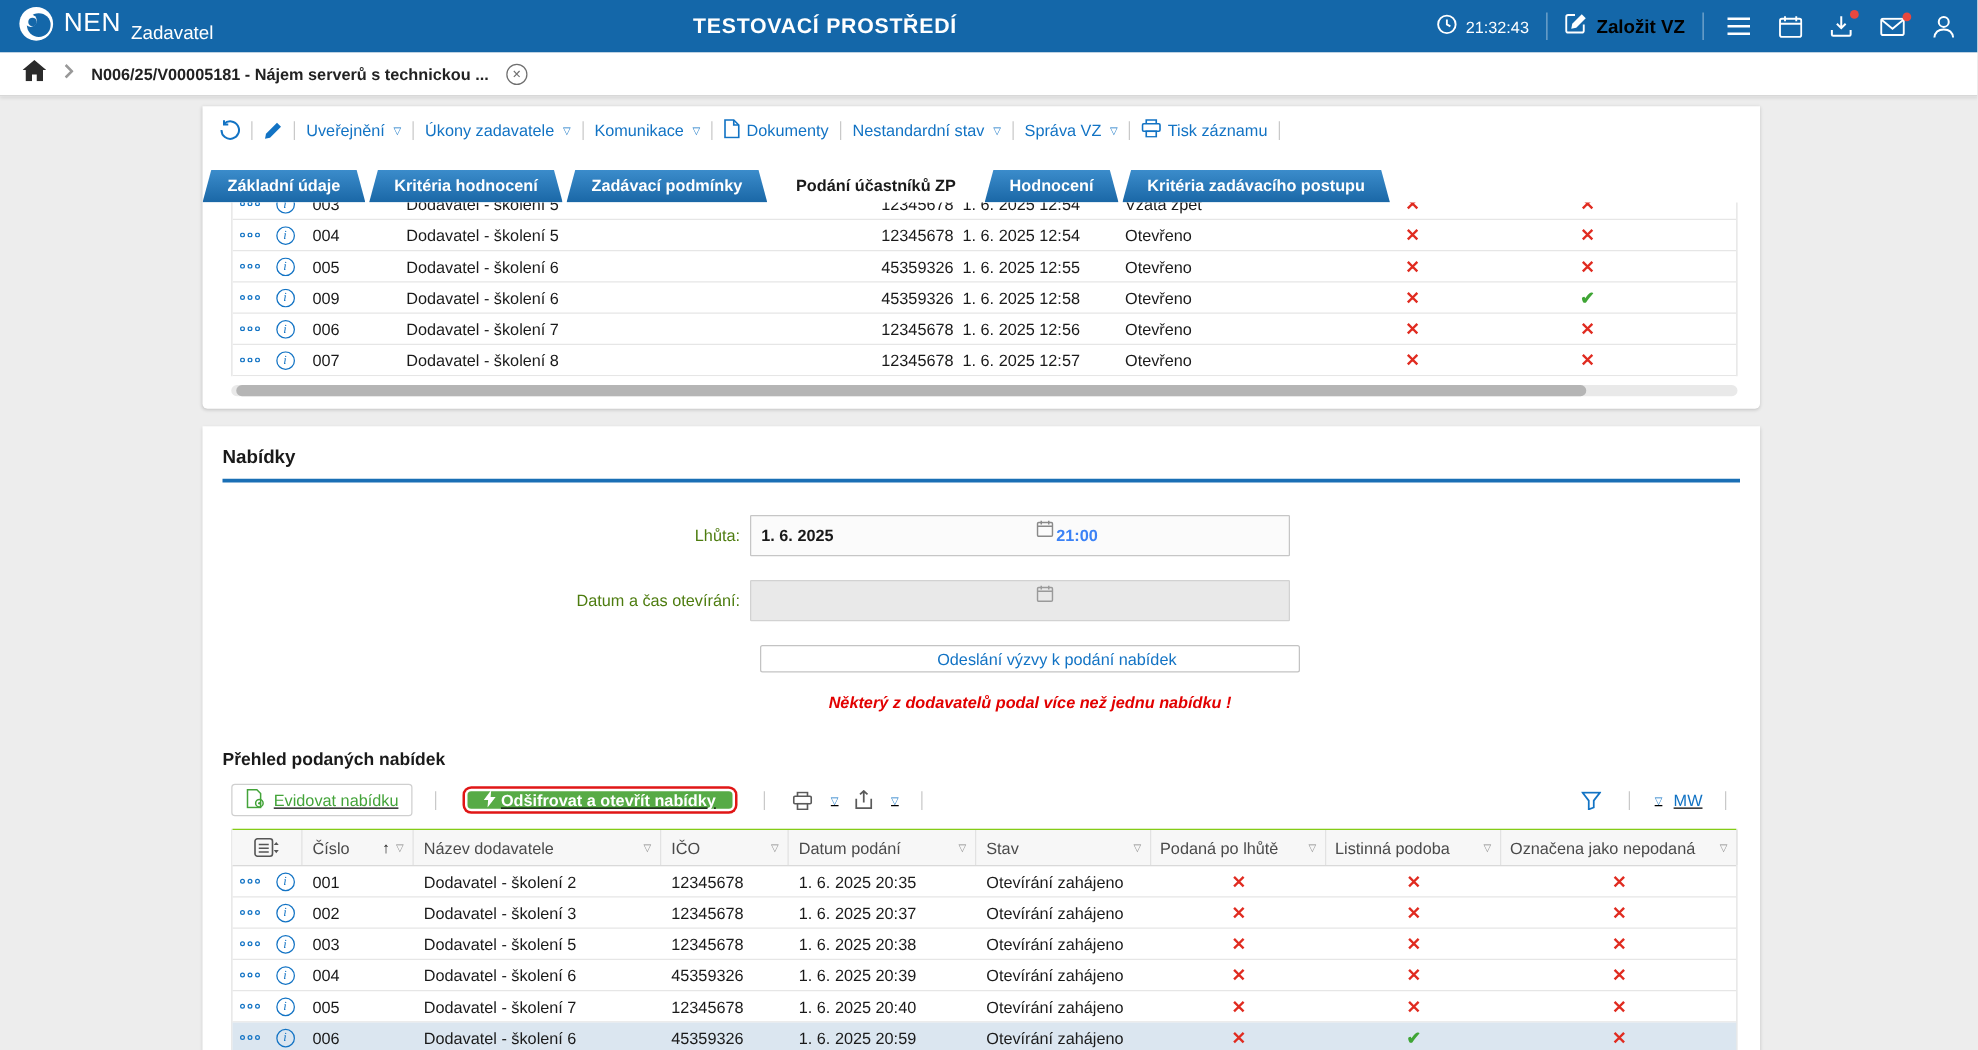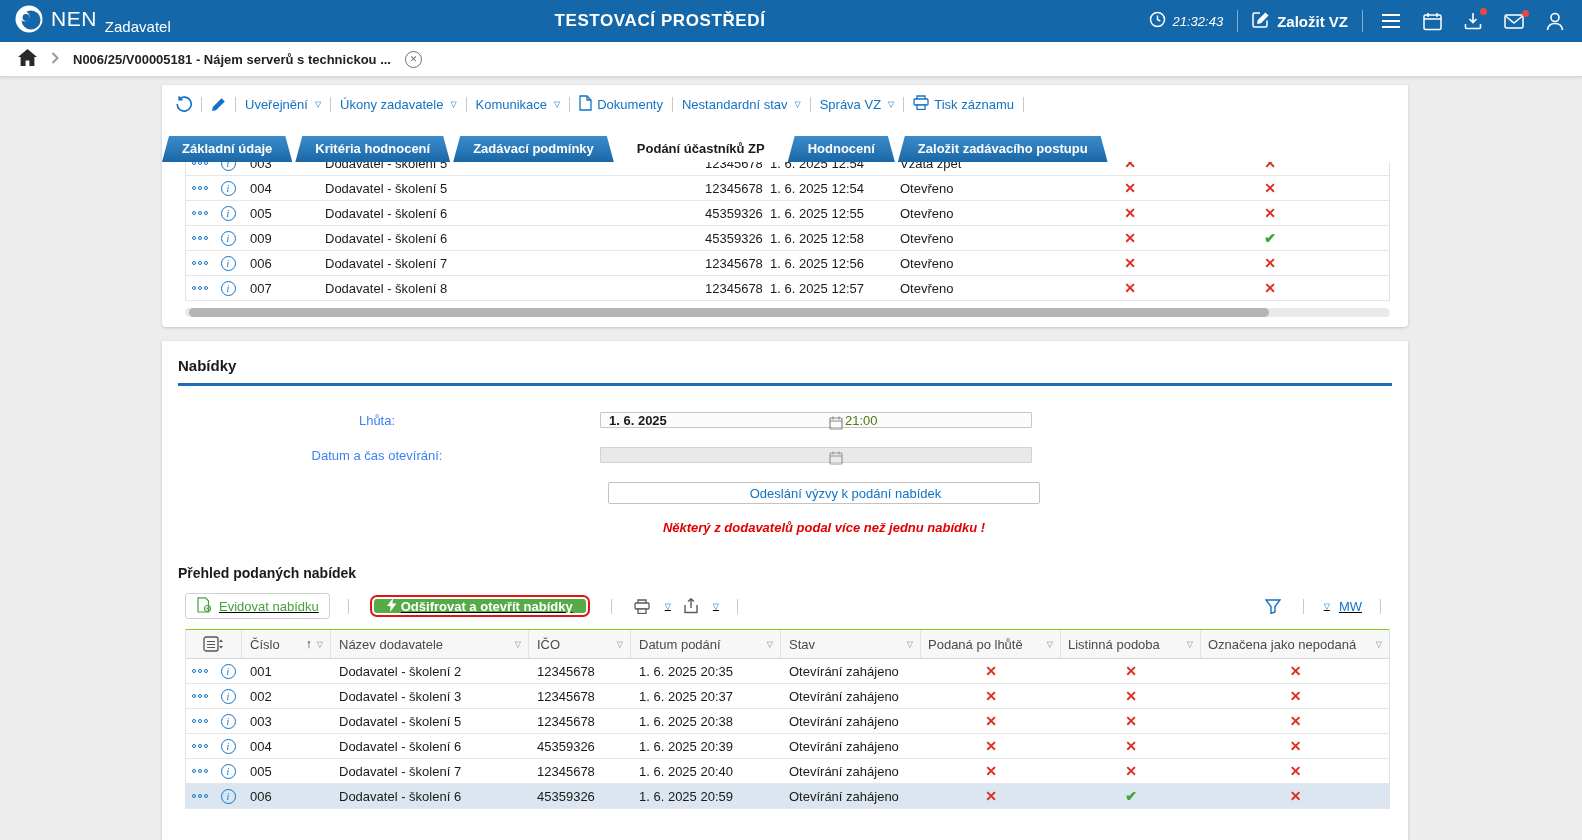--- a/index.html
+++ b/index.html
@@ -9,23 +9,23 @@
   
   .topbar { height:42px; background:#1467a9; display:flex; align-items:center;
             padding:0 14px; position:relative; color:#fff; }
   .brand { display:flex; align-items:flex-start; gap:7px; cursor:pointer; }
   .brand-text { font-size:21px; font-weight:normal; letter-spacing:.5px; line-height:30px; }
   .brand-sub { font-size:15px; margin-top:14px; margin-left:1px; }
   .env-title { position:absolute; left:660px; transform:translateX(-50%);
                font-size:17px; font-weight:bold; letter-spacing:.6px; }
   .topbar-right { margin-left:auto; display:flex; align-items:center; gap:14px; }
   .vsep { width:1px; height:22px; background:rgba(255,255,255,.45); }
-  .clock { display:flex; align-items:center; gap:7px; font-size:13px;font-style:italic; }
+  .clock { display:flex; align-items:center; gap:7px; font-size:13px; }
   .create-vz { display:flex; align-items:center; gap:7px; background:none; border:none;
-               color:#ffffff; font-weight:bold; font-size:15px; font-family:inherit; cursor:pointer; }
+               color:#000000; font-weight:bold; font-size:15px; font-family:inherit; cursor:pointer; }
   .tico { display:flex; align-items:center; cursor:pointer; position:relative; padding:0 4px; }
   .badge-dot { position:absolute; top:-4px; right:-1px; width:7px; height:7px;
                border-radius:50%; background:#e8483f; }
 
   
   .breadcrumb { height:35px; background:#fff; display:flex; align-items:center;
                 padding:0 18px; gap:14px; border-bottom:1px solid #d8d8d8;
                 box-shadow:0 1px 3px rgba(0,0,0,.10); position:relative; z-index:5; }
   .crumb-text { font-size:13px; font-weight:bold; color:#222; }
   .close-circle { width:17px; height:17px; border-radius:50%; border:1.5px solid #6f6f6f;
@@ -78,26 +78,26 @@
   .p-mark { width:140px; text-align:center; flex:none; }
   .hscroll { height:9px; background:#e9e9e9; border-radius:5px; margin:7px 18px 4px 23px; position:relative; }
   .hscroll-thumb { position:absolute; left:4px; top:0; height:9px; width:1080px;
                    background:#b5b5b5; border-radius:5px; cursor:pointer; }
 
   
   .sec-head { margin:0 16px; padding-bottom:9px; border-bottom:3px solid #1a6fb5;
               font-size:15px; font-weight:bold; color:#1a1a1a; }
   .form-area { margin-top:26px; }
   .form-row { display:flex; align-items:center; margin-bottom:19px; }
-  .form-label { width:438px; text-align:center; padding-right:8px; font-size:13px; color:#3b82f6; }
-  .field { width:432px; height:16px; border:1px solid #c6c6c6; background:#fbfbfb;
+  .form-label { width:438px; text-align:right; padding-right:8px; font-size:13px; color:#4d7c0f; }
+  .field { width:432px; height:33px; border:1px solid #c6c6c6; background:#fbfbfb;
            display:flex; align-items:center; position:relative; border-radius:1px; }
   .field.disabled { background:#e9e9e9; border-color:#d2d2d2; }
   .fdate { width:228px; padding-left:8px; font-size:13px; font-weight:bold; color:#1a1a1a; }
-  .ftime { padding-left:16px; font-size:13px; font-weight:normal; color:#4d7c0f; }
+  .ftime { padding-left:16px; font-size:13px; font-weight:bold; color:#3b82f6; }
   .fcal { position:absolute; left:228px; top:3px; cursor:pointer; }
   .send-btn { display:block; margin-left:446px; width:432px; height:22px; border:1px solid #c3c3c3;
               background:#fff; color:#1273c4; font-size:13px; font-family:inherit;
               border-radius:2px; cursor:pointer;padding-left:43px; }
   .warning { margin-left:446px; width:432px; text-align:center; color:#e20000;
              font-weight:bold; font-size:13px; margin-top:16px;font-style:italic; }
 
   
   .ov-head { margin:30px 16px 0; font-size:14px; font-weight:bold; color:#1a1a1a; }
   .ov-toolbar { display:flex; align-items:center; margin:12px 18px 10px 23px; gap:9px;text-decoration:underline; }
@@ -279,21 +279,21 @@
     </button>
     <span class="tsep"></span>
   </div>
 
   <div class="tabs">
     <div class="tab">Základní údaje</div>
     <div class="tab">Kritéria hodnocení</div>
     <div class="tab">Zadávací podmínky</div>
     <div class="tab active">Podání účastníků ZP</div>
     <div class="tab">Hodnocení</div>
-    <div class="tab">Založit zadávacího postupu</div>
+    <div class="tab">Kritéria zadávacího postupu</div>
   </div>
 
   <div class="ptable-clip">
     <div class="ptable-inner">
       <div class="trow">
         <span class="cell p-ooo">
             <span class="dots">
               <i></i>
               <i></i>
               <i></i>

